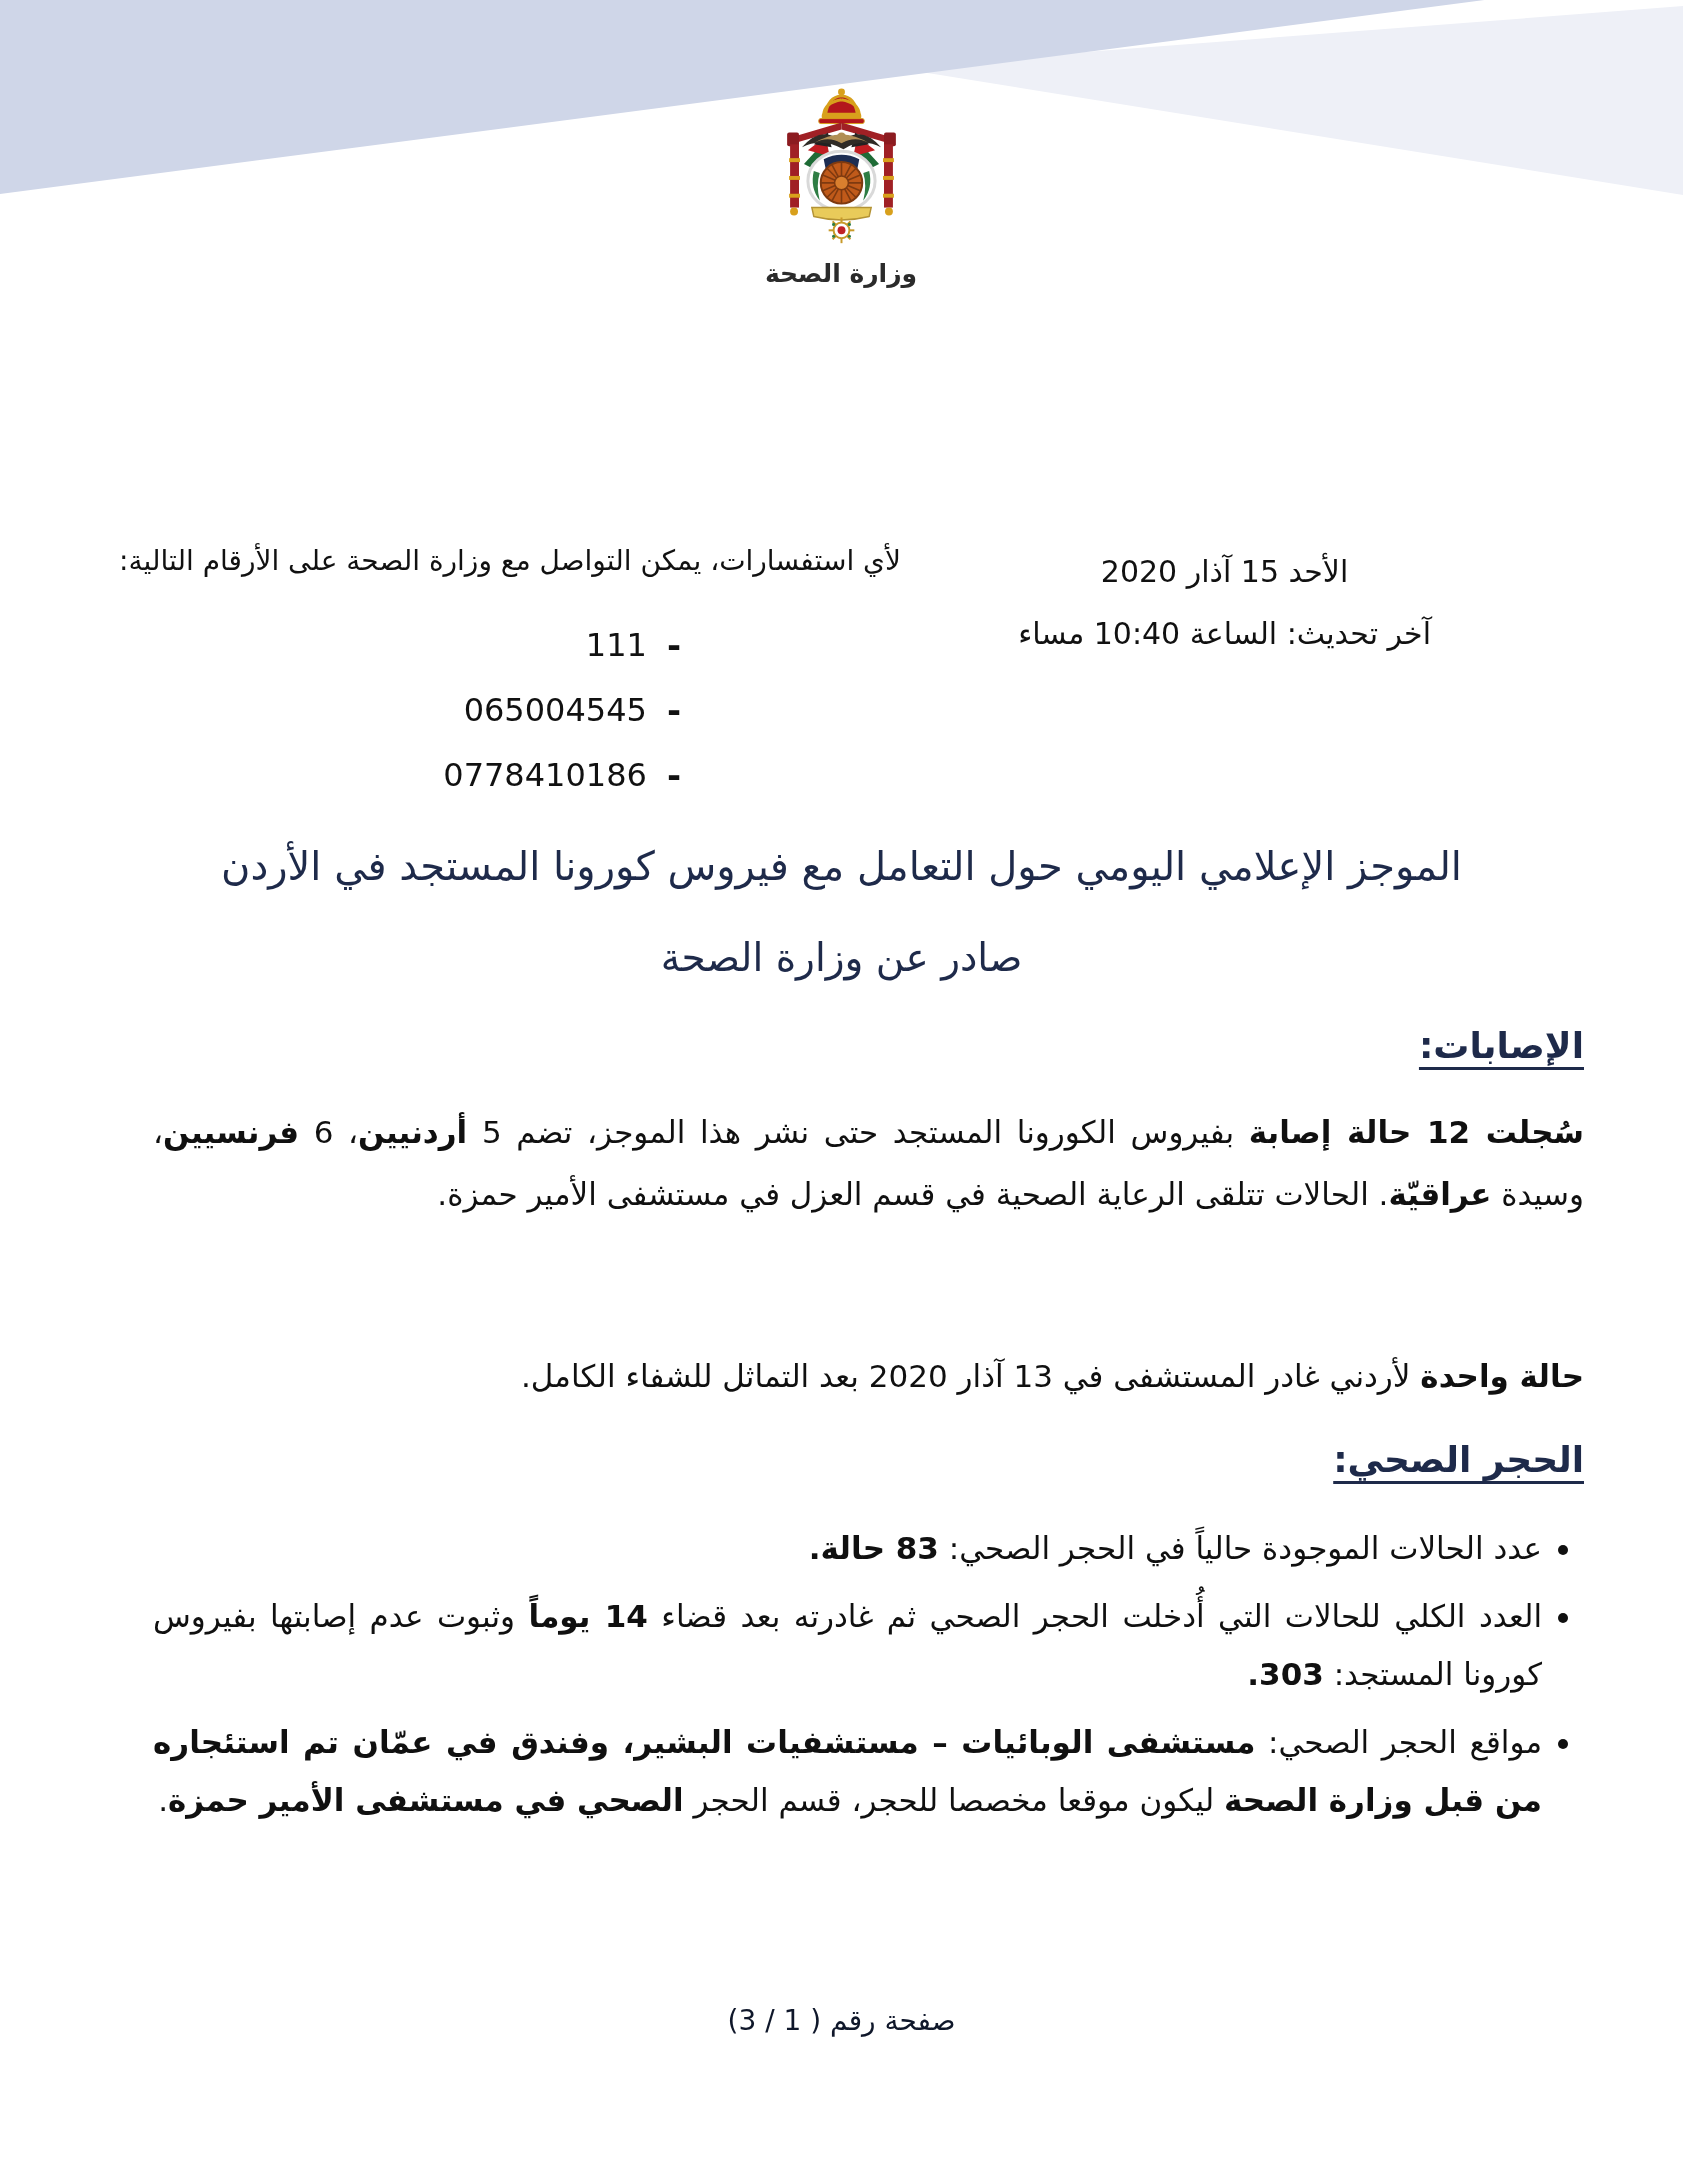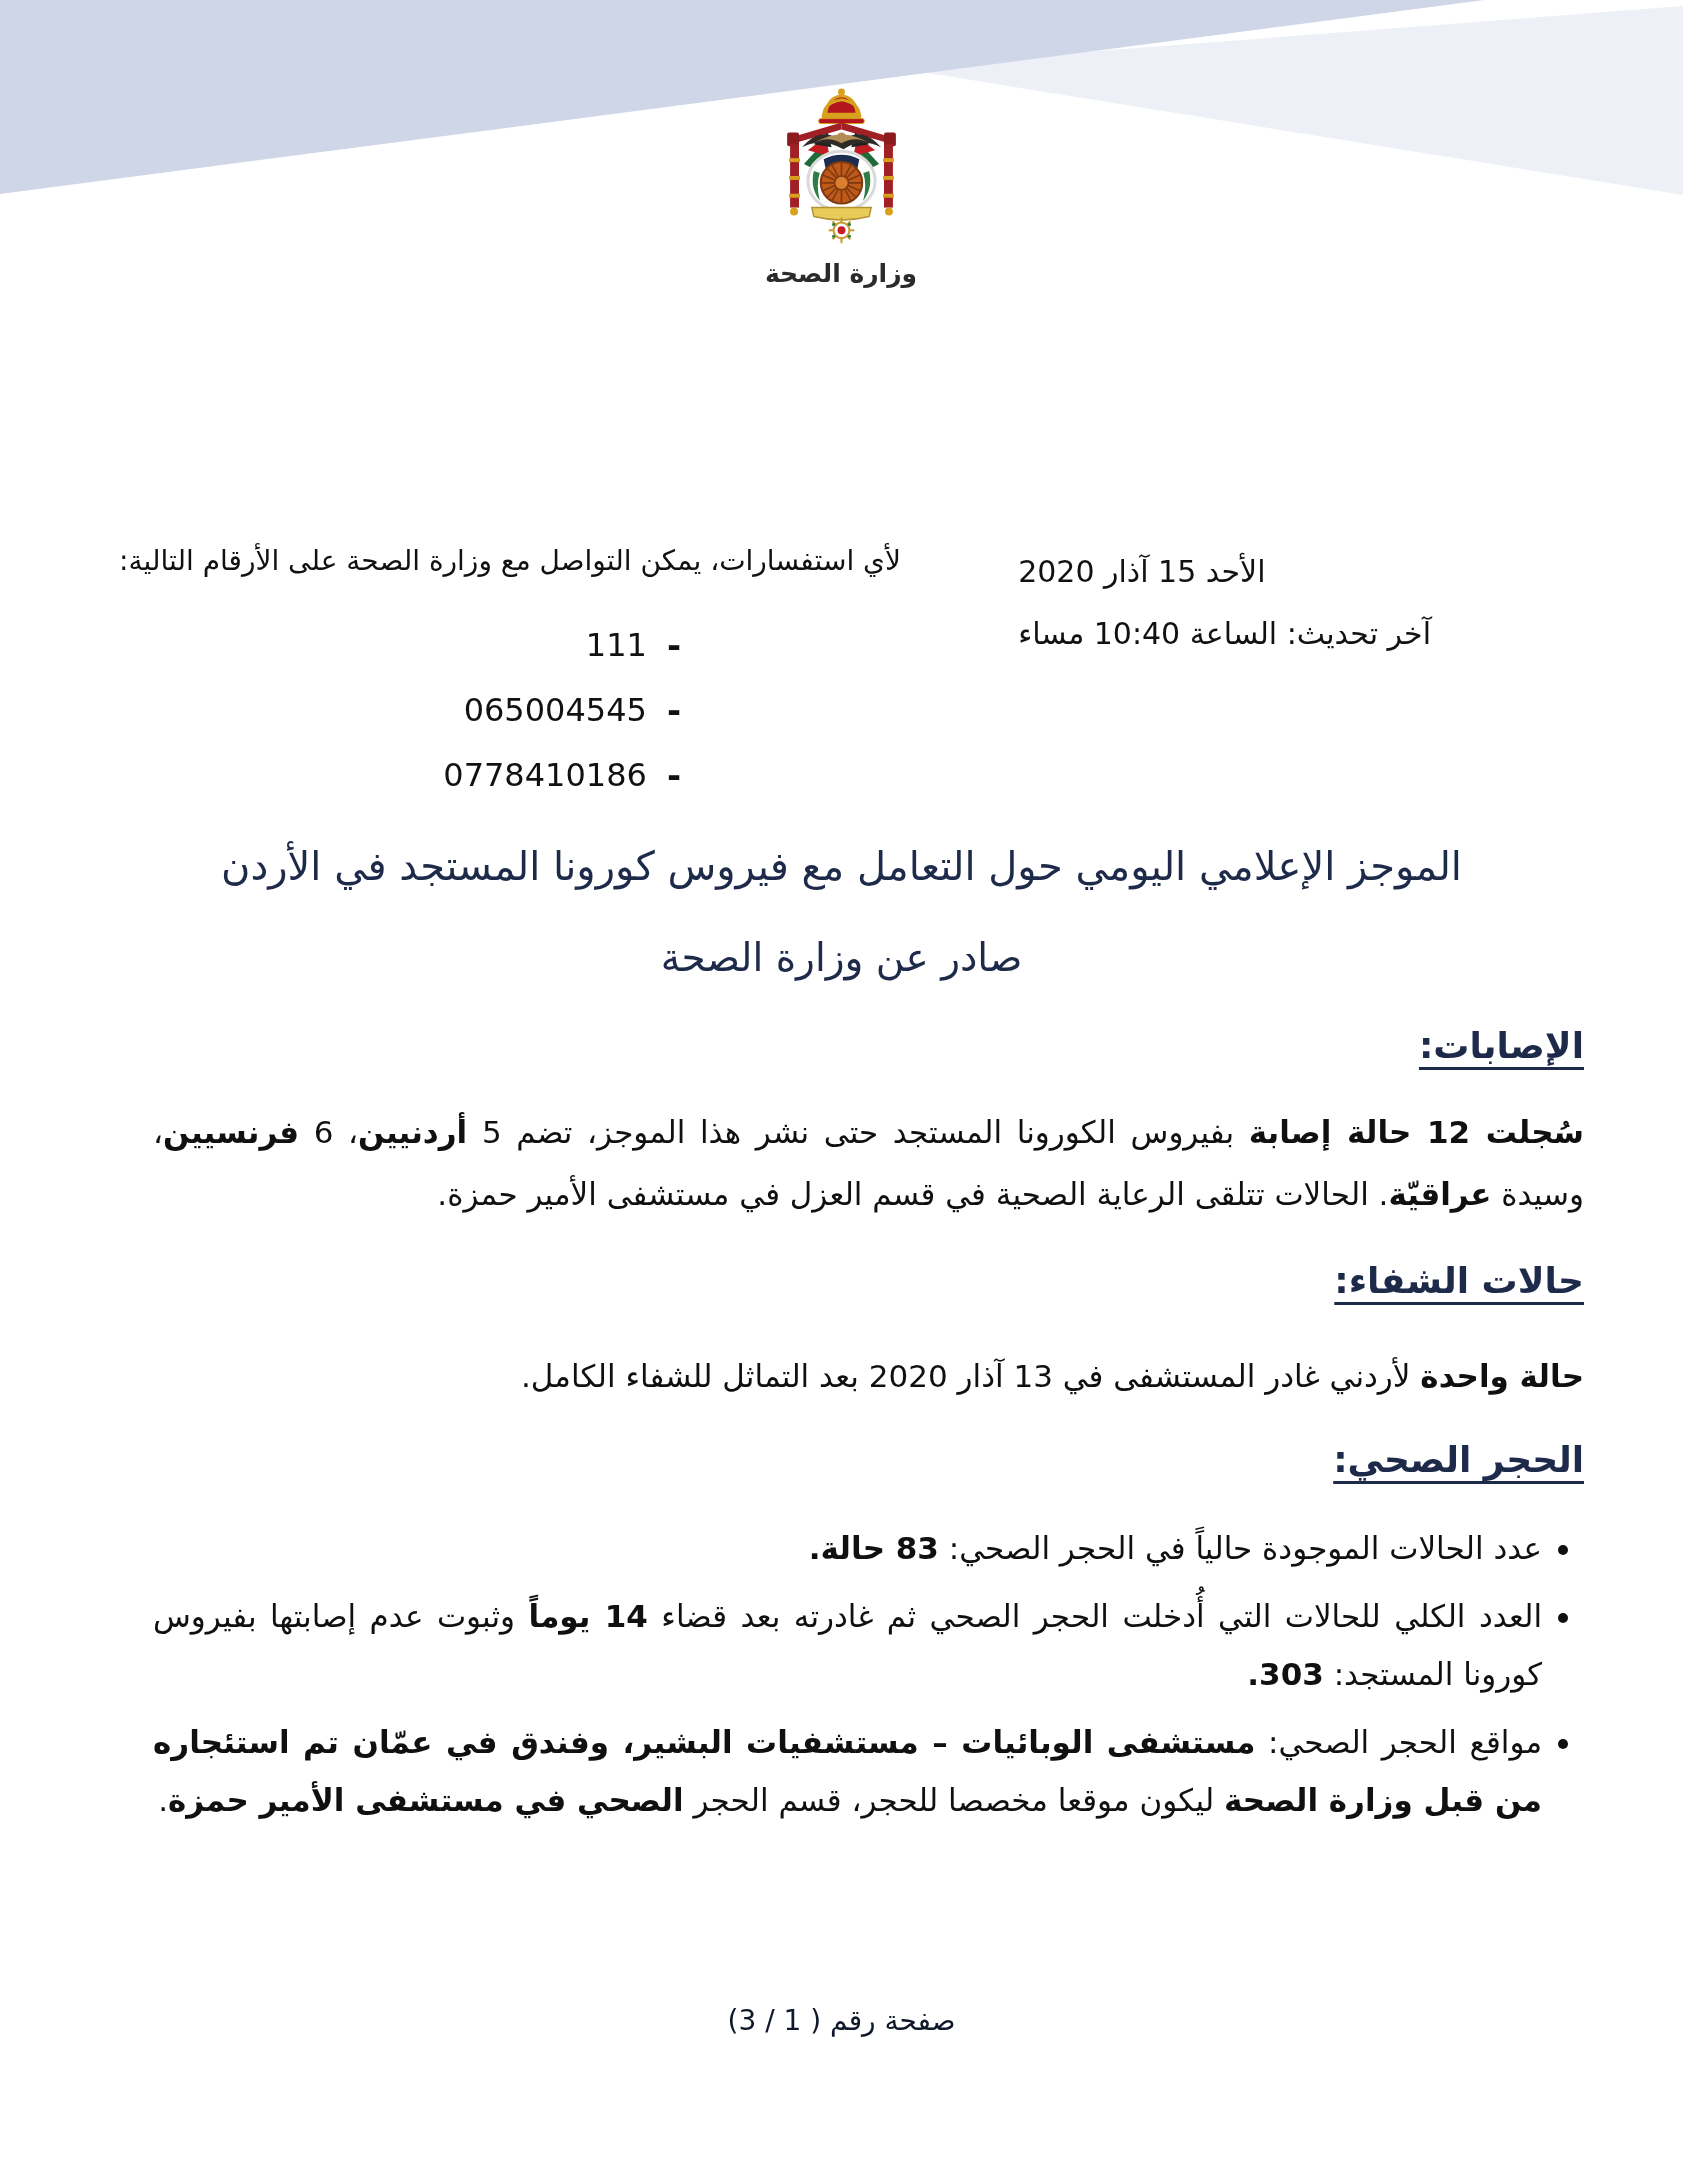--- a/index.html
+++ b/index.html
@@ -25,21 +25,21 @@
     clip-path:polygon(0 0,88.2% 0,0 95.6%);
   }
   
   .emblem{position:absolute;left:774px;top:85px;width:135px;height:173px;}
   .emblem-caption{
     position:absolute;left:752px;top:259px;width:178px;text-align:center;
     font-weight:700;font-size:25px;color:#2b2b2b;letter-spacing:-1px;
   }
   
   .date-block{
-    position:absolute;top:541px;right:252px;direction:rtl;text-align:left;
+    position:absolute;top:541px;right:252px;direction:rtl;text-align:center;
     font-size:30px;line-height:62px;color:#111;
   }
   .contact-block{
     position:absolute;top:544px;right:782px;direction:rtl;text-align:center;
     font-size:28px;white-space:nowrap;color:#111;
   }
   .phone-list{position:absolute;top:612px;right:1002px;}
   .phone-row{
     display:flex;justify-content:flex-end;align-items:center;gap:20px;
     height:65px;font-size:32px;color:#111;
@@ -175,23 +175,20 @@
   </div>
 
   <div class="doc-title-1">الموجز الإعلامي اليومي حول التعامل مع فيروس كورونا المستجد في الأردن</div>
   <div class="doc-title-2">صادر عن وزارة الصحة</div>
 
   <div class="block sec-head h1-pos">
     <span>الإصابات:</span>
   </div>
   <div class="block para p1-pos"><b>سُجلت 12 حالة إصابة</b><span> بفيروس الكورونا المستجد حتى نشر هذا الموجز، تضم 5 </span><b>أردنيين</b><span>، 6 </span><b>فرنسيين</b><span>، وسيدة </span><b>عراقيّة</b><span>. الحالات تتلقى الرعاية الصحية في قسم العزل في مستشفى الأمير حمزة.</span></div>
 
-  <div class="block sec-head h2-pos">
-    <span>حالات الشفاء:</span>
-  </div>
   <div class="block para p2-pos"><b>حالة واحدة</b><span> لأردني غادر المستشفى في 13 آذار 2020 بعد التماثل للشفاء الكامل.</span></div>
 
   <div class="block sec-head h3-pos">
     <span>الحجر الصحي:</span>
   </div>
   <div class="block ul-pos">
     <ul class="bullet-list">
       <li><span>عدد الحالات الموجودة حالياً في الحجر الصحي: </span><b>83 حالة.</b></li>
       <li><span>العدد الكلي للحالات التي أُدخلت الحجر الصحي ثم غادرته بعد قضاء </span><b>14 يوماً</b><span> وثبوت عدم إصابتها بفيروس كورونا المستجد: </span><b>303.</b></li>
       <li><span>مواقع الحجر الصحي: </span><b>مستشفى الوبائيات – مستشفيات البشير، وفندق في عمّان تم استئجاره من قبل وزارة الصحة</b><span> ليكون موقعا مخصصا للحجر، قسم الحجر </span><b>الصحي في مستشفى الأمير حمزة</b><span>.</span></li>

